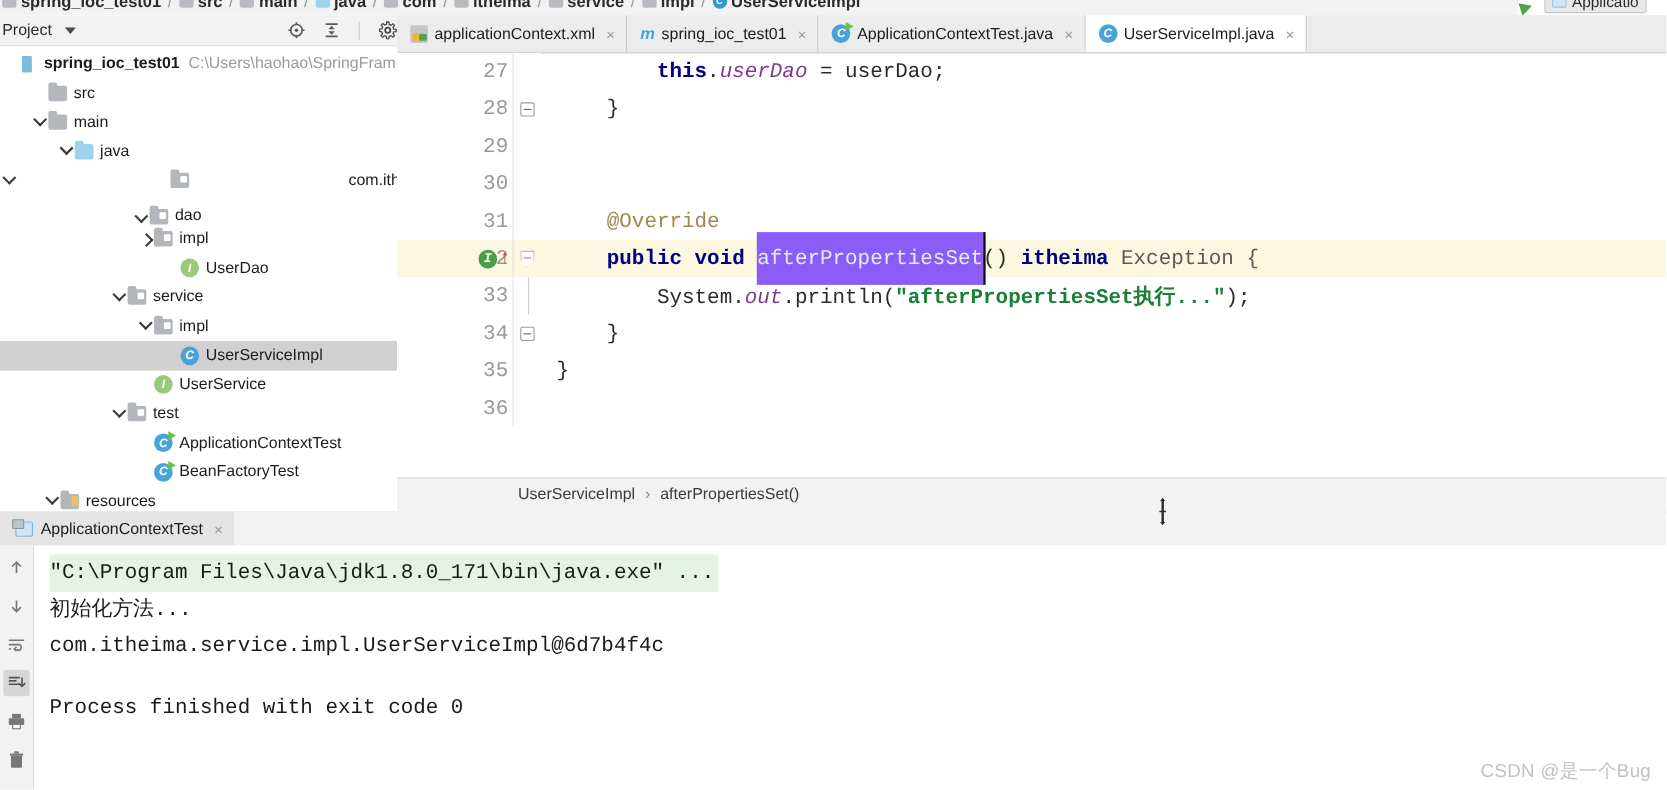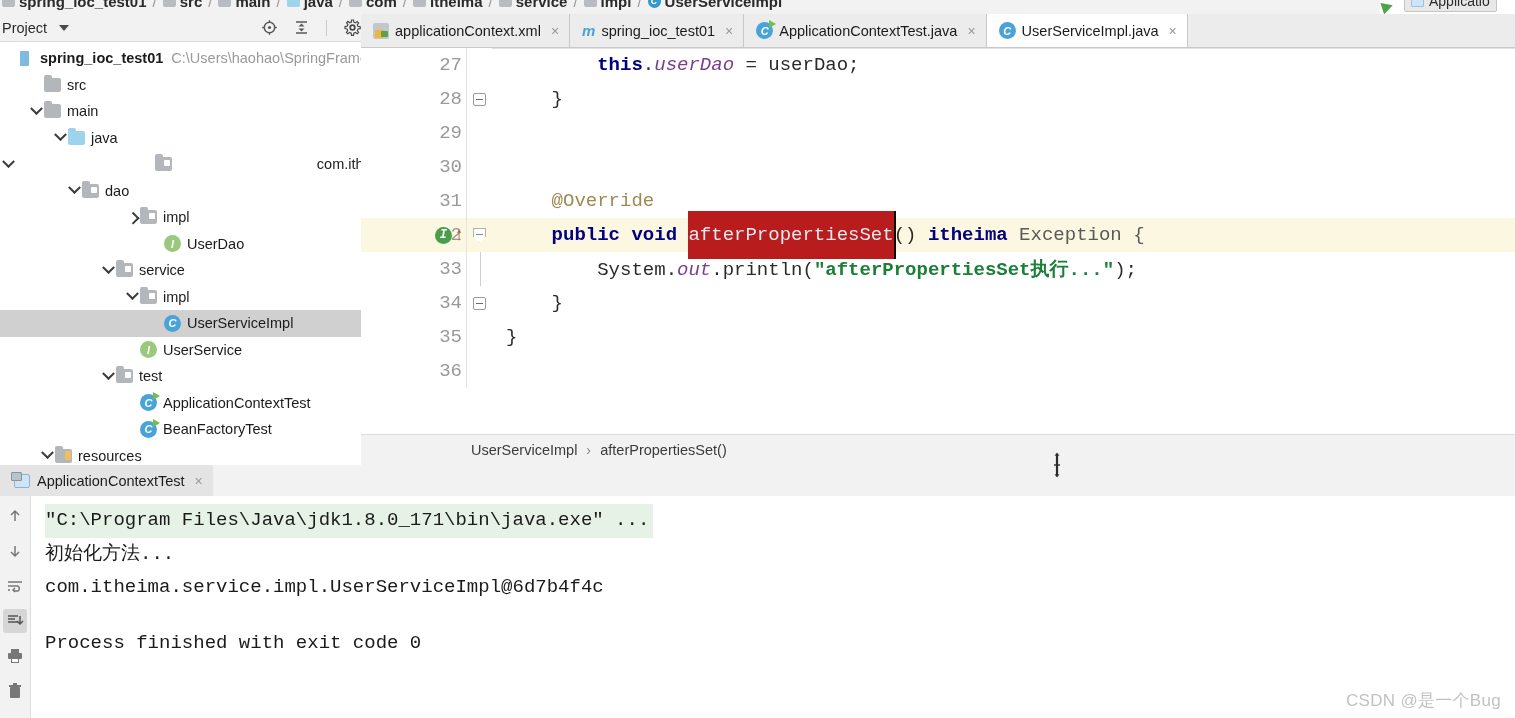--- a/index.html
+++ b/index.html
@@ -236,21 +236,21 @@
   }
   .code-text { padding-left: 14px; white-space: pre; color: #2b2b2b; }
   .kw { color: #000080; font-weight: bold; }
   .kw2 { color: #000080; font-weight: bold; }
   .anno { color: #9e8a50; }
   .str { color: #1a7f37; font-weight: bold; }
   .field { color: #7a3e8f; font-style: italic; }
   .plain-ident { color: #2b2b2b; }
   .type-gray { color: #5a5a5a; }
   .sel-token {
-    background: #b91c1c; color: #e6e9f0; padding: 13px 0;
+    background: #8b5cf6; color: #e6e9f0; padding: 13px 0;
     box-shadow: 2px 0 0 0 #0a0a0a;
   }
   .topline-rule {
     position: absolute; left: 131px; right: 0; top: 0; height: 1px; background: #e0e0e0;
   }
 
   
   .ed-crumb {
     position: absolute; left: 361px; top: 434px; right: 0; height: 31px;
     background: #f2f2f2; border-top: 1px solid #dcdcdc;
@@ -450,21 +450,21 @@
         </div>
         <div class="tree-row" style=" justify-content: space-between;">
           <span class="tw">
             <span class="chev-d"></span>
           </span>
           <span class="ticon">
             <span class="f-ico pkg"></span>
           </span>
           <span class="tlabel">com.itheima</span>
         </div>
-        <div class="tree-row" style="padding-left: 66px;">
+        <div class="tree-row" style="padding-left: 120px; align-items: flex-end;">
           <span class="tw">
             <span class="chev-d"></span>
           </span>
           <span class="ticon">
             <span class="f-ico pkg"></span>
           </span>
           <span class="tlabel">dao</span>
         </div>
         <div class="tree-row" style="padding-left: 124px;">
           <span class="tw">

